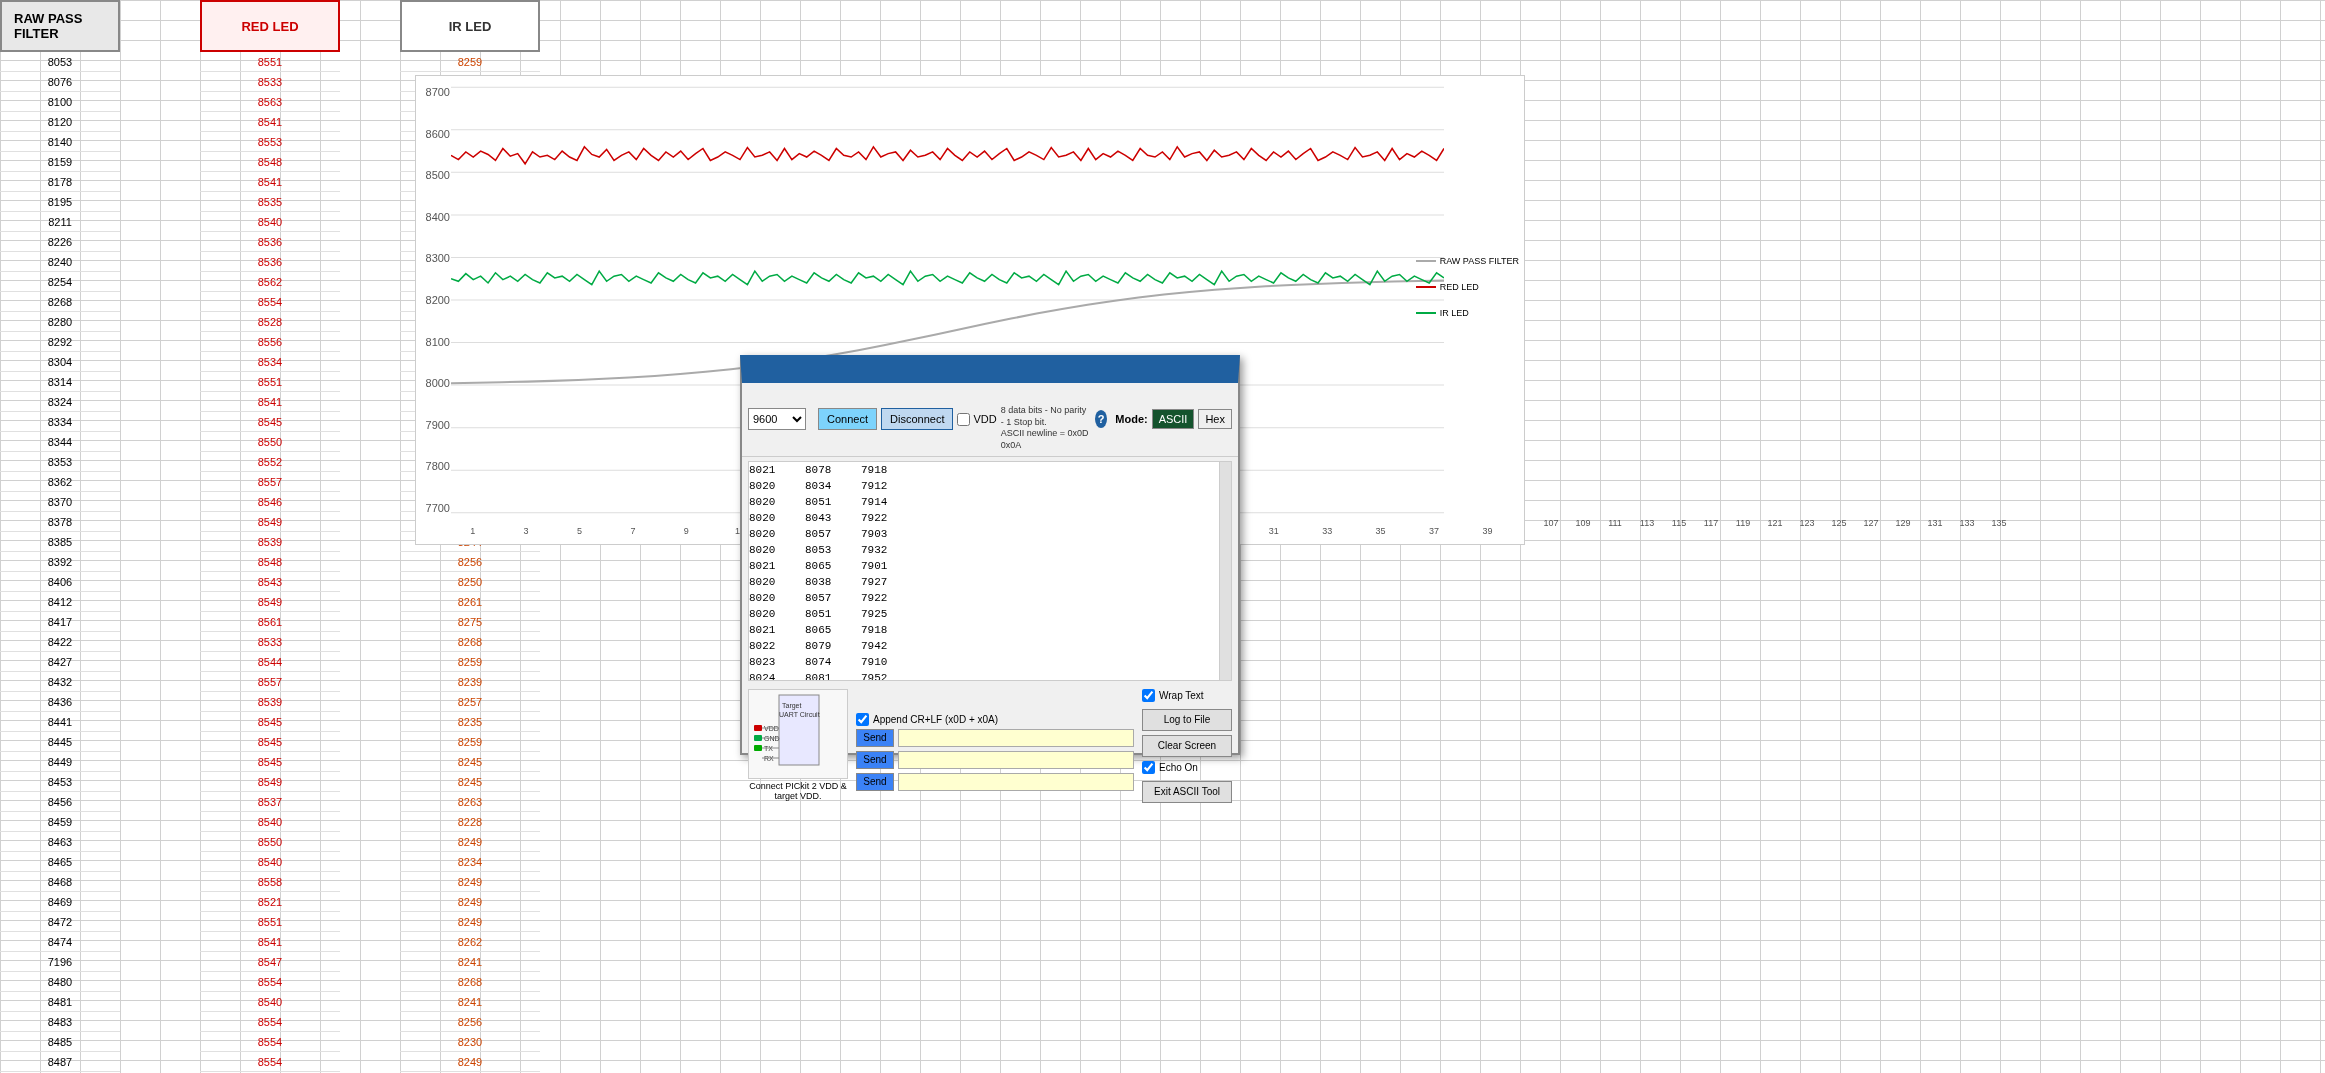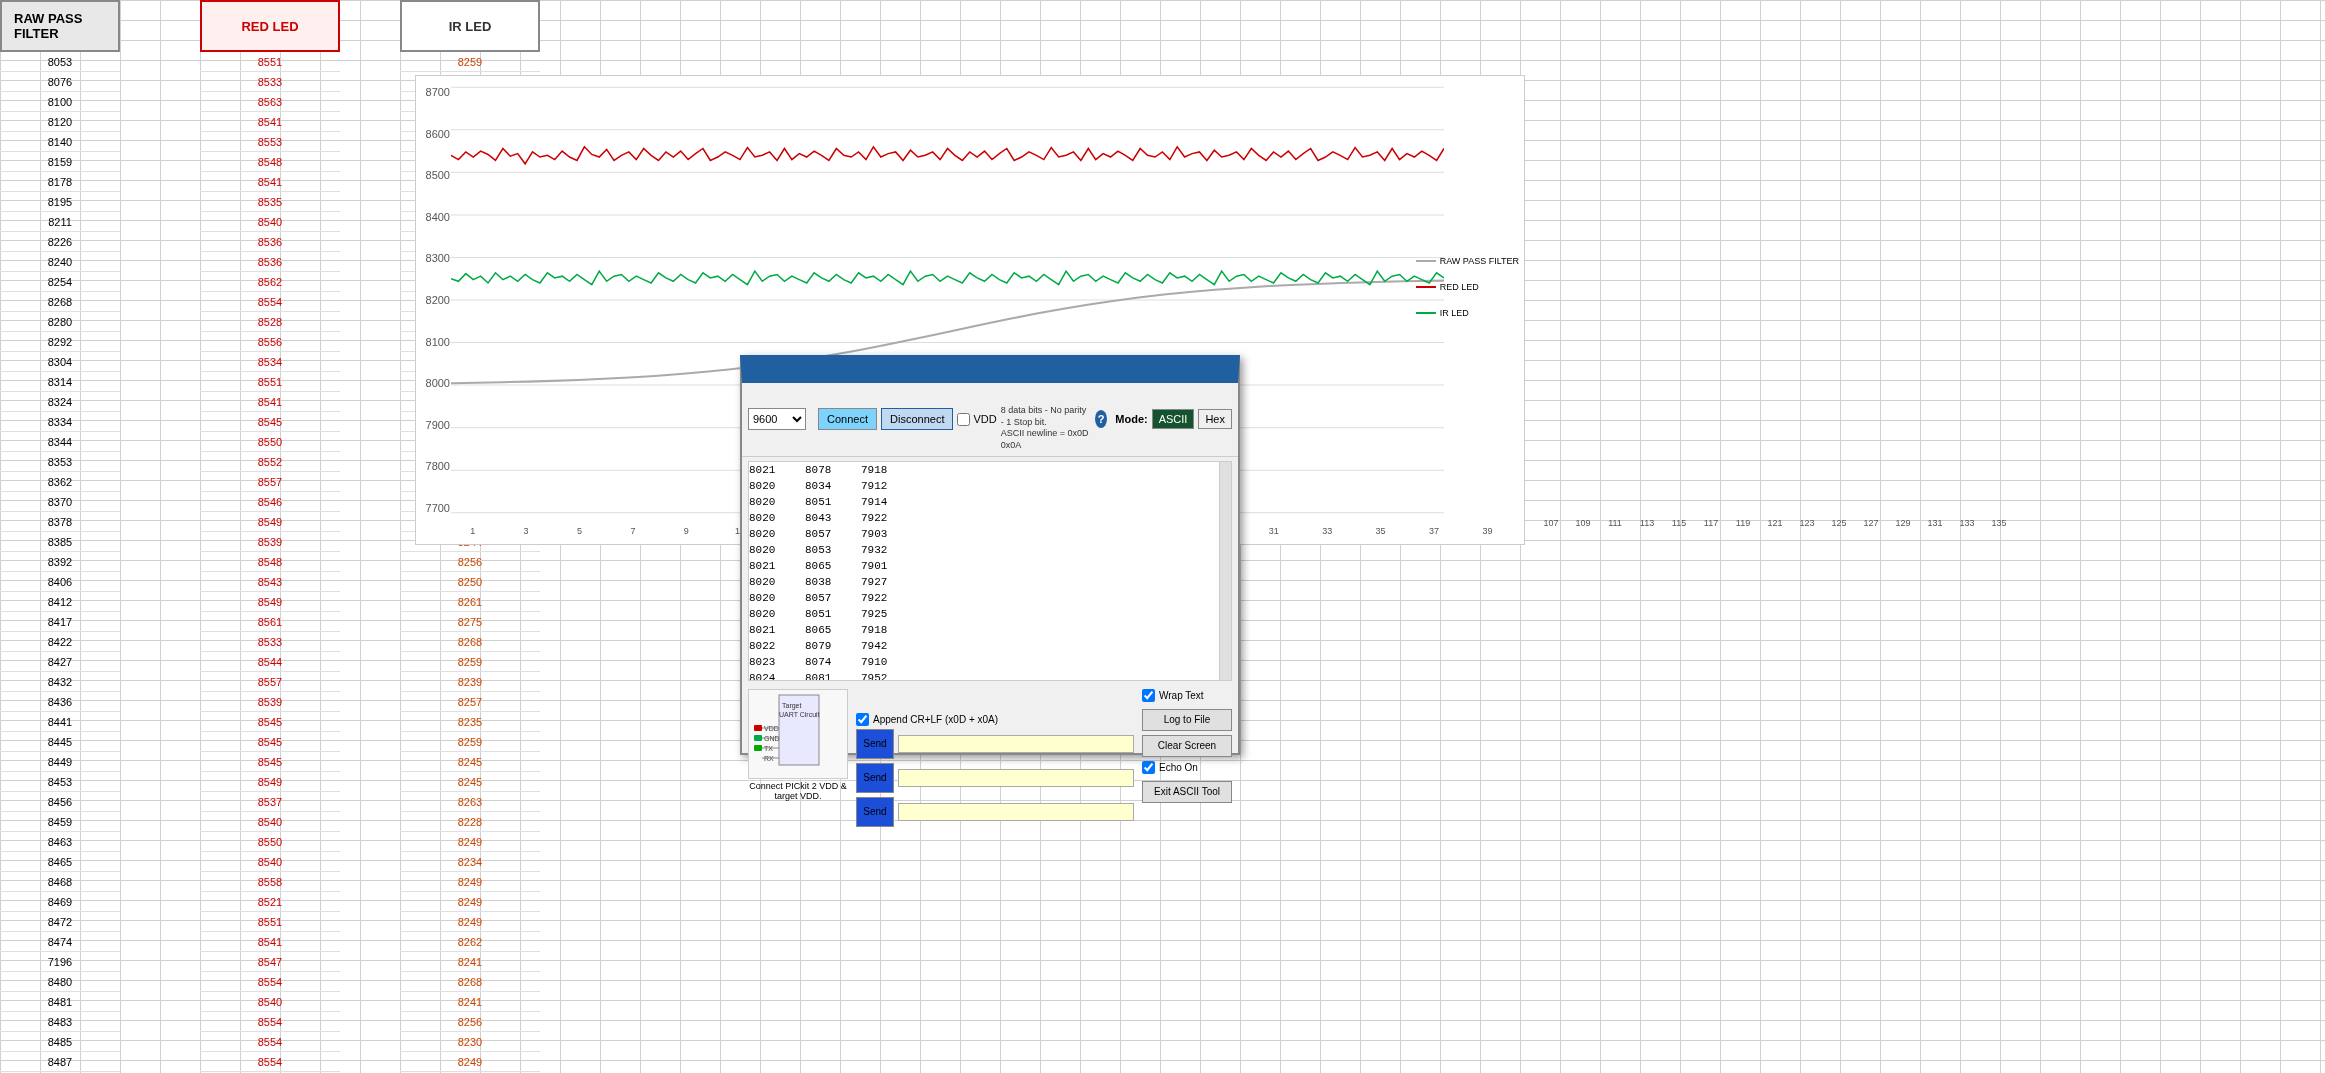--- a/index.html
+++ b/index.html
@@ -342,23 +342,23 @@
       flex: 1;
       height: 18px;
       font-size: 10px;
       border: 1px solid #aaa;
       background: #ffffd0;
       padding: 0 2px;
     }
 
     .send-btn {
       width: 38px;
-      height: 30px;
+      height: 18px;
       font-size: 10px;
-      background: #1d4ed8;
+      background: #3b82f6;
       border: 1px solid #888;
       cursor: pointer;
     }
 
     .checkbox-row {
       display: flex;
       align-items: center;
       gap: 4px;
       font-size: 10px;
       margin-bottom: 3px;

